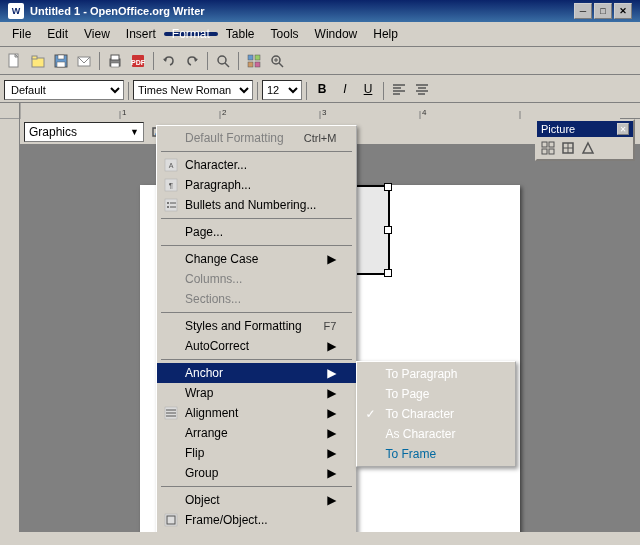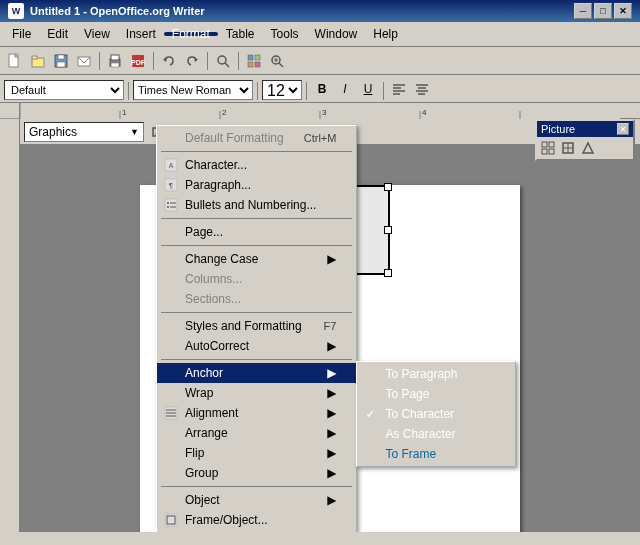--- a/index.html
+++ b/index.html
@@ -345,21 +345,21 @@
 
 <div class="toolbar2">
   <select class="tb-combo">
     <option>Default</option>
   </select>
   <div class="tb-sep"></div>
   <select style="height:20px;width:120px;font-size:11px;background:white;border:1px inset #808080;">
     <option>Times New Roman</option>
   </select>
   <div class="tb-sep"></div>
-  <select style="height:20px;width:40px;font-size:16px;background:white;border:1px inset #808080;">
+  <select style="height:20px;width:40px;font-size:11px;background:white;border:1px inset #808080;">
     <option>12</option>
   </select>
   <div class="tb-sep"></div>
   <div class="tb-btn" style="font-weight:bold;font-size:12px;">B</div>
   <div class="tb-btn" style="font-style:italic;font-size:12px;">I</div>
   <div class="tb-btn" style="text-decoration:underline;font-size:12px;">U</div>
   <div class="tb-sep"></div>
   <div class="tb-btn">
     <svg width="14" height="14" viewBox="0 0 14 14">
         <line x1="1" y1="3" x2="13" y2="3" stroke="#555" stroke-width="1.5"></line>

